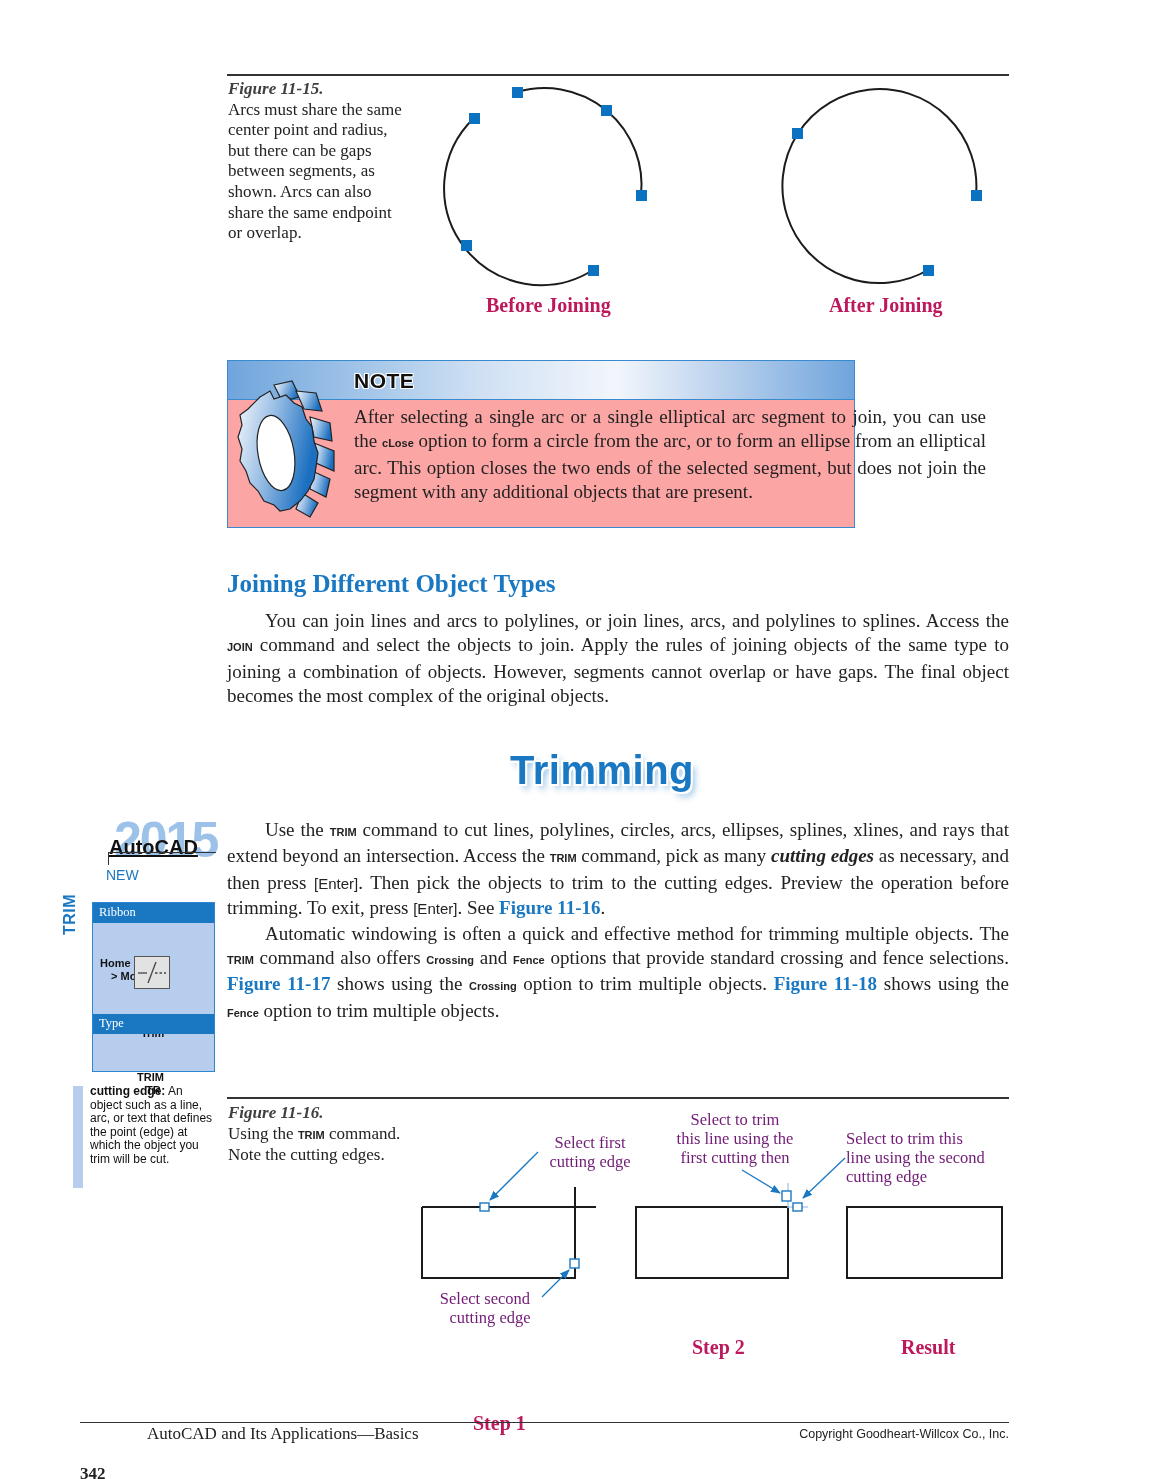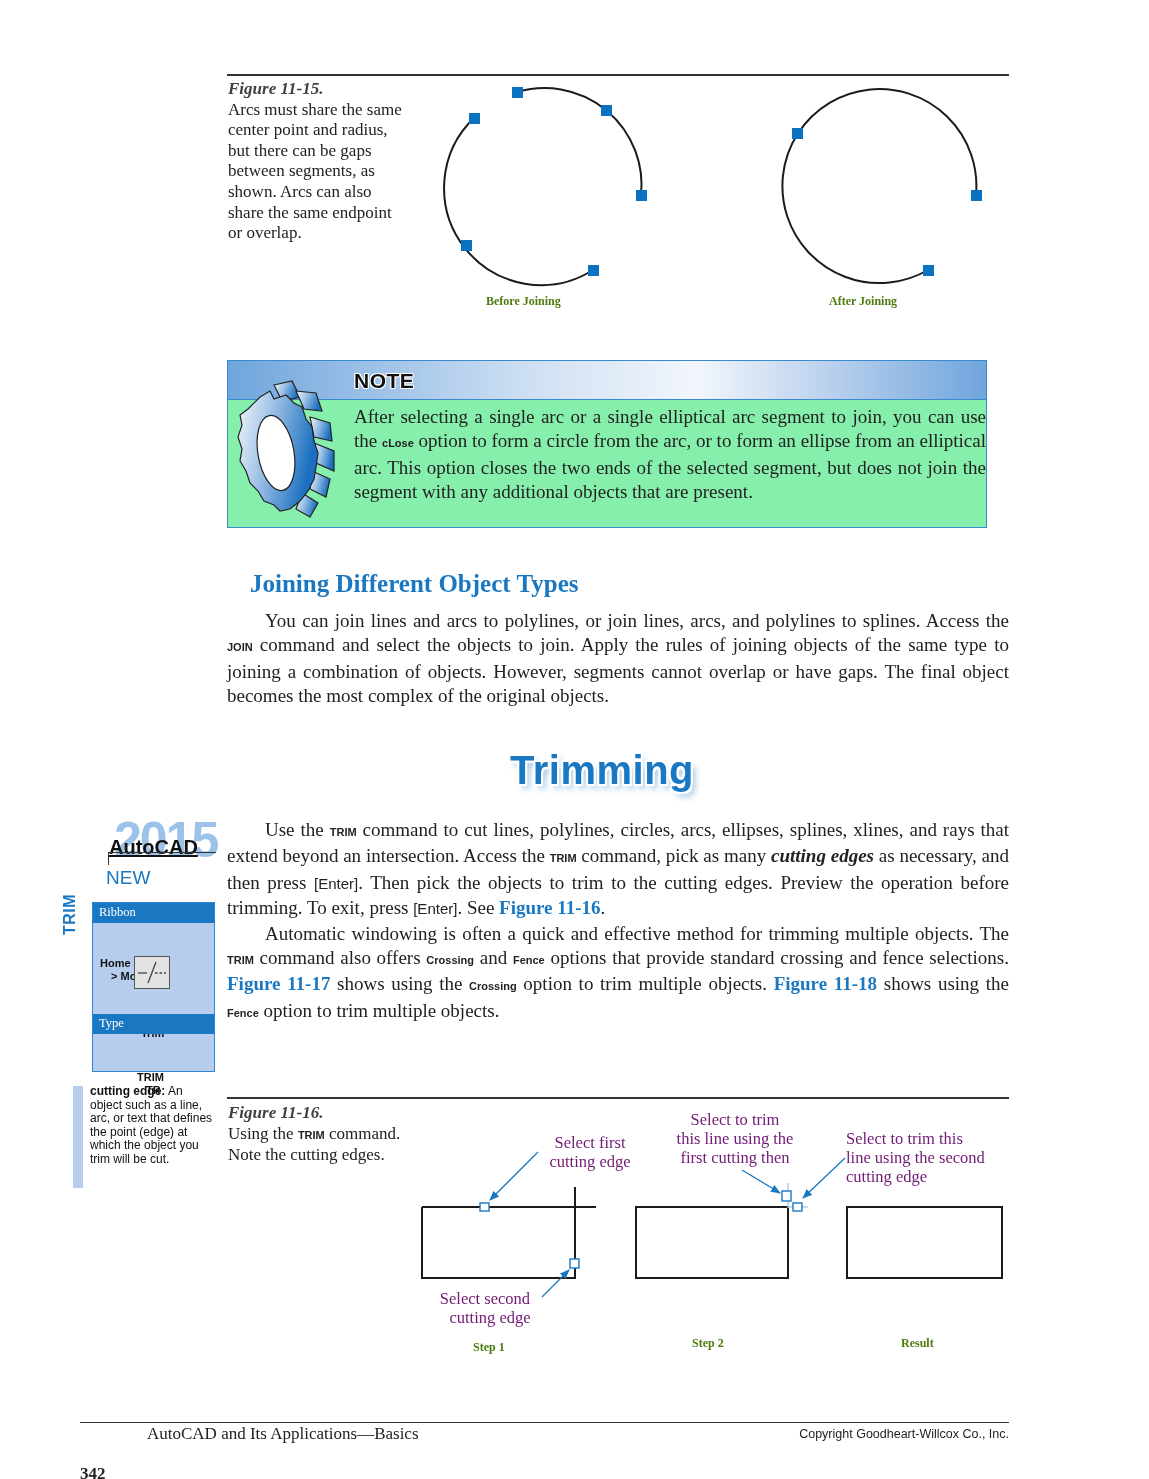--- a/index.html
+++ b/index.html
@@ -7,22 +7,22 @@
          font-family:"Liberation Serif", "DejaVu Serif", serif; color:#222; }
   .abs { position:absolute; }
   .rule { position:absolute; background:#333; }
   .blue { color:#1a78c2; }
   .figcap { font-size:17px; line-height:20.6px; }
   .figcap .fignum { color:#404040; font-weight:bold; display:block;font-style:italic; }
   .sans-b { font-family:"Liberation Sans", "DejaVu Sans", sans-serif; font-weight:bold; font-size:11px; }
   .sans { font-family:"Liberation Sans", "DejaVu Sans", sans-serif; font-size:15px; }
   .body-text { font-size:19px; line-height:24.4px; text-align:justify; }
   .body-text p { margin:0; text-indent:38px; }
-  .label-blue { font-weight:bold; color:#4d7c0f; font-size:12px; }
-  .note { left:227px; top:360px; width:760px; height:168px; background:#86efac;
+  .label-blue { font-weight:bold; color:#be185d; font-size:20px; }
+  .note { left:227px; top:360px; width:628px; height:168px; background:#fca5a5;
           border:1px solid #3a8ad0; box-sizing:border-box;padding-left:39px; }
   .note-head { position:absolute; left:0; top:0; right:0; height:38px;
           background:linear-gradient(90deg,#6fa5dc 0%, #cfe0f3 40%, #f2f6fc 62%, #b7cfec 80%, #6fa5dc 100%);
           border-bottom:1px solid #3a8ad0; }
   .note-title { position:absolute; left:126px; top:8px; font-family:"Liberation Sans", sans-serif;
           font-weight:900; font-size:21px; color:#111; letter-spacing:0.5px;
           text-shadow:1px 1px 0 #fff, -1px -1px 0 #fff, 1px -1px 0 #fff, -1px 1px 0 #fff; }
   .note-text { position:absolute; left:126px; top:44px; width:632px; font-size:19px; line-height:24.4px; text-align:justify; }
   .h2 { font-size:25px; font-weight:bold; color:#1a78c2; }
   .trimming { font-family:"Liberation Sans","DejaVu Sans",sans-serif; font-weight:900; font-size:40px;
@@ -102,32 +102,32 @@
 
       <path d="M26,18 L36,12 L40,20 L52,16 L60,24 L68,28 L72,40 L78,48 L80,62 L84,74 L82,88 L80,100 L74,112 L66,122 L56,130 L46,132 L40,126 L30,122 L24,112 L16,104 L12,92 L6,82 L8,70 L4,58 L8,46 L6,36 L14,30 Z"></path>
       <ellipse cx="42" cy="74" rx="18" ry="38" fill="#fff" transform="rotate(-10 42 74)"></ellipse>
     </g>
   </svg>
   <div class="note-text">
     <span>After selecting a single arc or a single elliptical arc segment to join, you can use the </span><span class="sans-b">cLose</span><span> option to form a circle from the arc, or to form an ellipse from an elliptical arc. This option closes the two ends of the selected segment, but does not join the segment with any additional objects that are present.</span>
   </div>
 </div>
 
-<div class="abs h2" style="left:227px;top:570px;margin-left:23px;">Joining Different Object Types</div>
+<div class="abs h2" style="left:227px;top:570px;">Joining Different Object Types</div>
 <div class="abs body-text" style="left:227px;top:609px;width:782px;">
   <p><span>You can join lines and arcs to polylines, or join lines, arcs, and polylines to splines. Access the </span><span class="sans-b">JOIN</span><span> command and select the objects to join. Apply the rules of joining objects of the same type to joining a combination of objects. However, segments cannot overlap or have gaps. The final object becomes the most complex of the original objects.</span></p>
 </div>
 
 <div class="abs trimming" style="left:510px;top:748px;">Trimming</div>
 
 <div class="abs" style="left:106px;top:815px;width:110px;height:70px;">
   <div class="abs" style="left:8px;top:-4px;font-family:'Liberation Sans',sans-serif;font-weight:bold;font-size:50px;color:#9dc2ea;letter-spacing:-2px;">2015</div>
   <div class="abs" style="left:3px;top:21px;font-family:'Liberation Sans',sans-serif;font-weight:bold;font-size:20px;color:#111;text-decoration:underline;">AutoCAD</div>
   <div class="abs" style="left:2px;top:37px;width:108px;height:13px;border:1px solid #333;border-right:none;border-bottom:none;box-sizing:border-box;"></div>
-  <div class="abs" style="left:0;top:52px;font-family:'Liberation Sans',sans-serif;font-size:19px;color:#1a78c2;">NEW</div>
+  <div class="abs" style="left:0;top:52px;font-family:'Liberation Sans',sans-serif;font-size:14px;color:#1a78c2;">NEW</div>
 </div>
 
 <div class="abs" style="left:61px;top:935px;transform:rotate(-90deg);transform-origin:left top;font-family:'Liberation Sans',sans-serif;font-weight:bold;font-size:16px;color:#1a78c2;letter-spacing:0.5px;">TRIM</div>
 
 <div class="abs sidebar-box">
   <div class="sb-head">Ribbon</div>
   <div class="sb-small abs" style="left:7px;top:24px;">Home</div>
   <div class="sb-small abs" style="left:18px;top:37px;">&gt; Modify</div>
   <div class="abs" style="left:41px;top:53px;width:36px;height:33px;background:#e2e2e2;border:1px solid #555;box-sizing:border-box;">
     <svg width="34" height="31" viewBox="0 0 34 31">
@@ -212,20 +212,20 @@
   <div>Select to trim</div>
   <div>this line using the</div>
   <div>first cutting then</div>
 </div>
 <div class="abs callout" style="left:846px;top:1129px;width:170px;text-align:left;">
   <div>Select to trim this</div>
   <div>line using the second</div>
   <div>cutting edge</div>
 </div>
 
-<div class="abs label-blue" style="left:473px;top:1340px;">Step 1</div>
+<div class="abs label-blue" style="left:473px;top:1412px;">Step 1</div>
 <div class="abs label-blue" style="left:692px;top:1336px;">Step 2</div>
 <div class="abs label-blue" style="left:901px;top:1336px;">Result</div>
 
 <div class="rule" style="left:80px;top:1422px;width:929px;height:1px;"></div>
 <div class="abs footer-num" style="left:80px;top:1424px;">342</div>
 <div class="abs footer-title" style="left:147px;top:1424px;">AutoCAD and Its Applications—Basics</div>
 <div class="abs footer-copy" style="right:140px;top:1427px;">Copyright Goodheart-Willcox Co., Inc.</div>
 
 </body></html>

